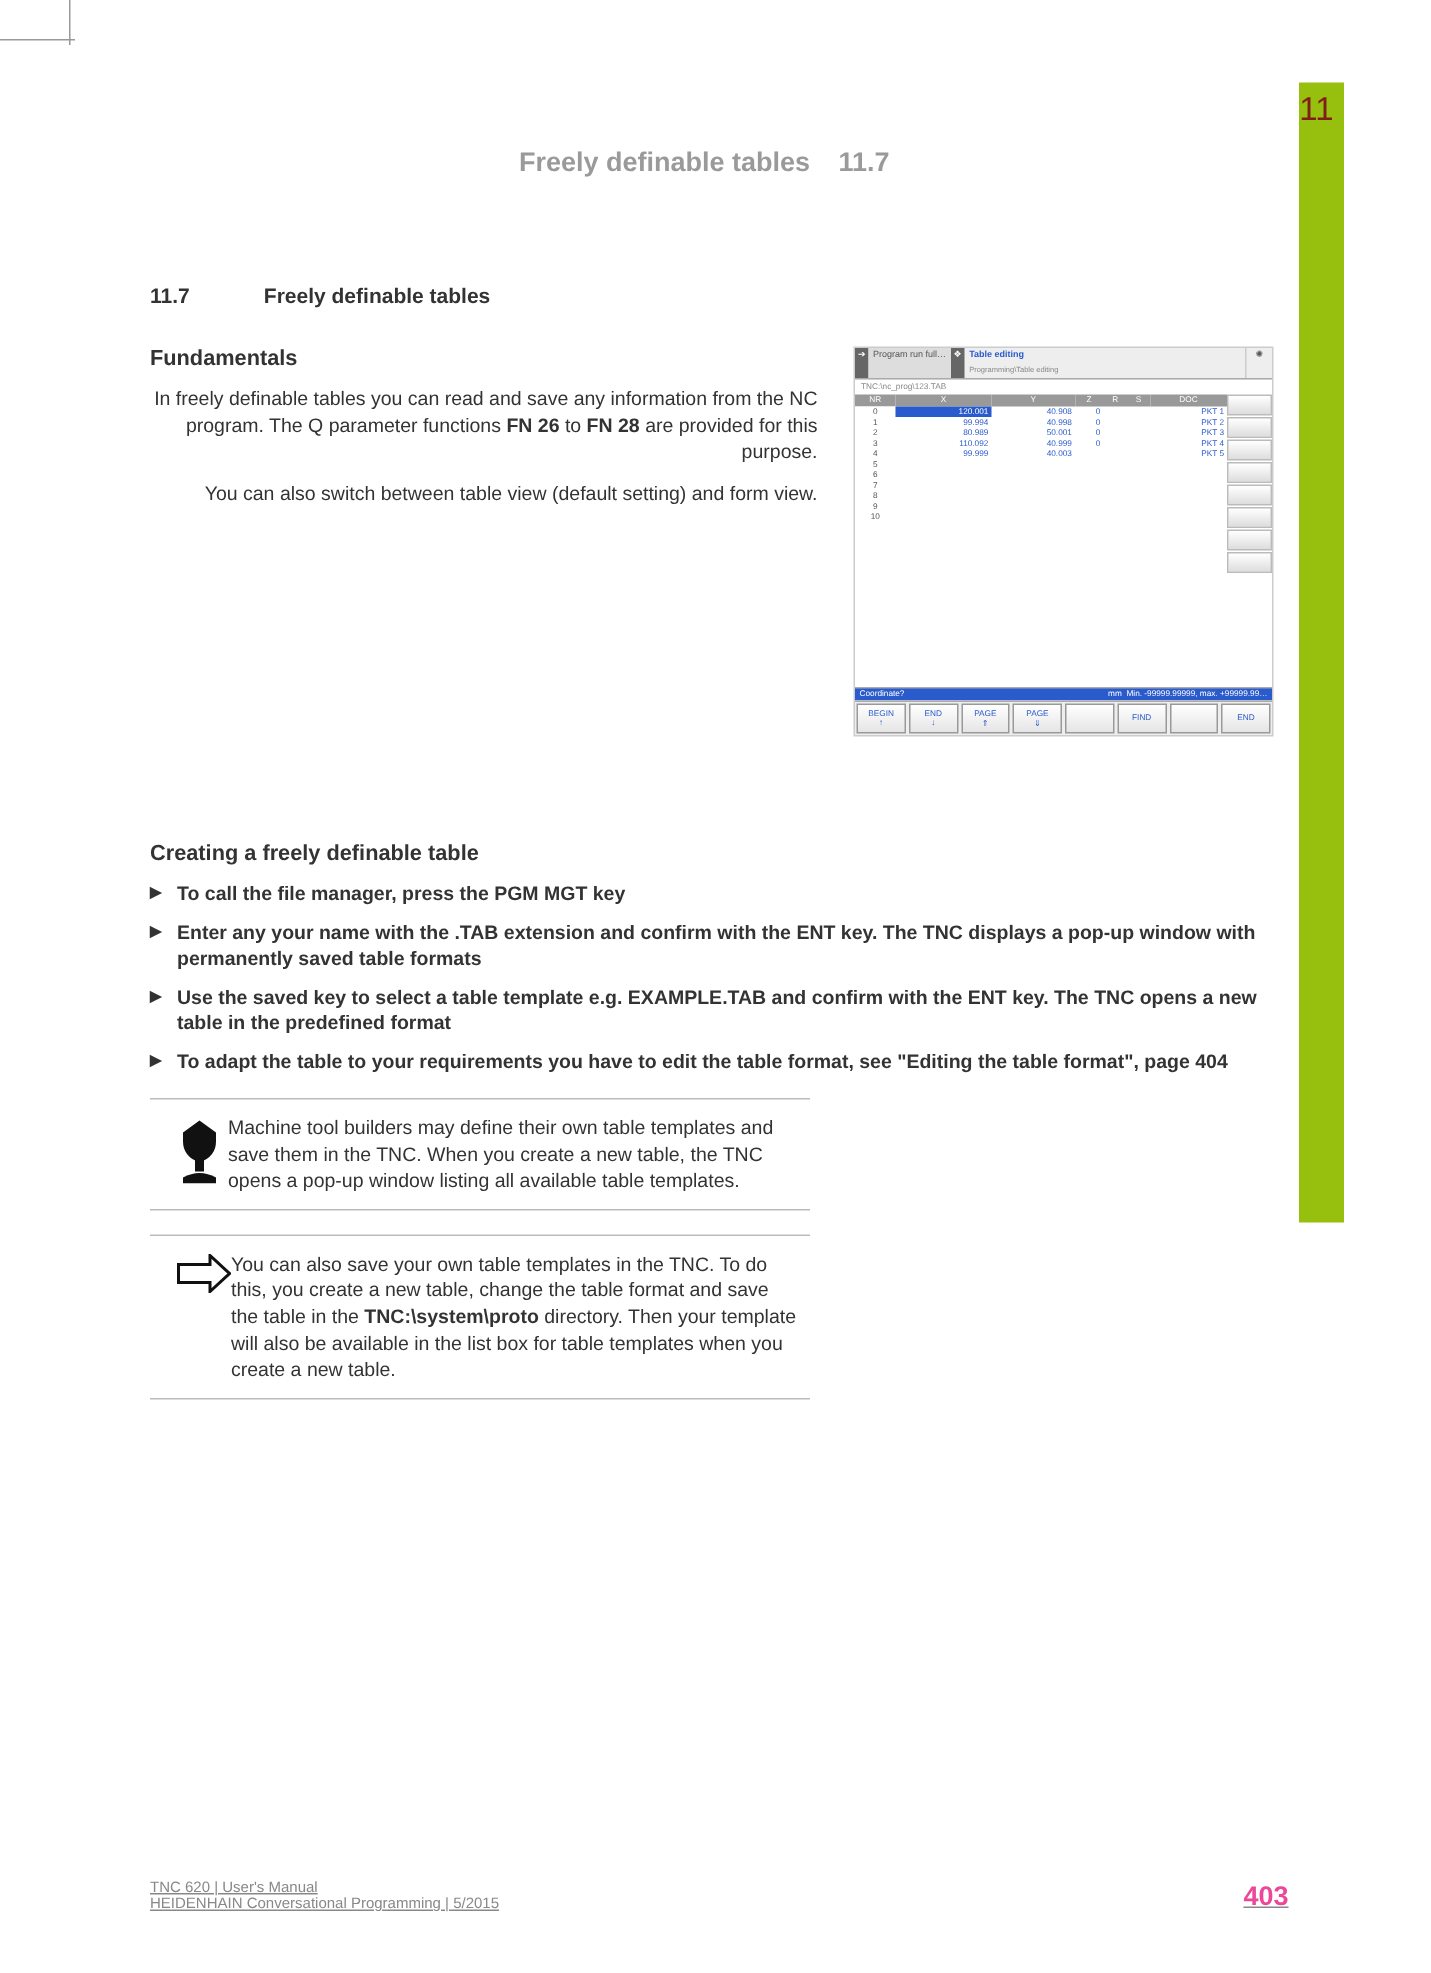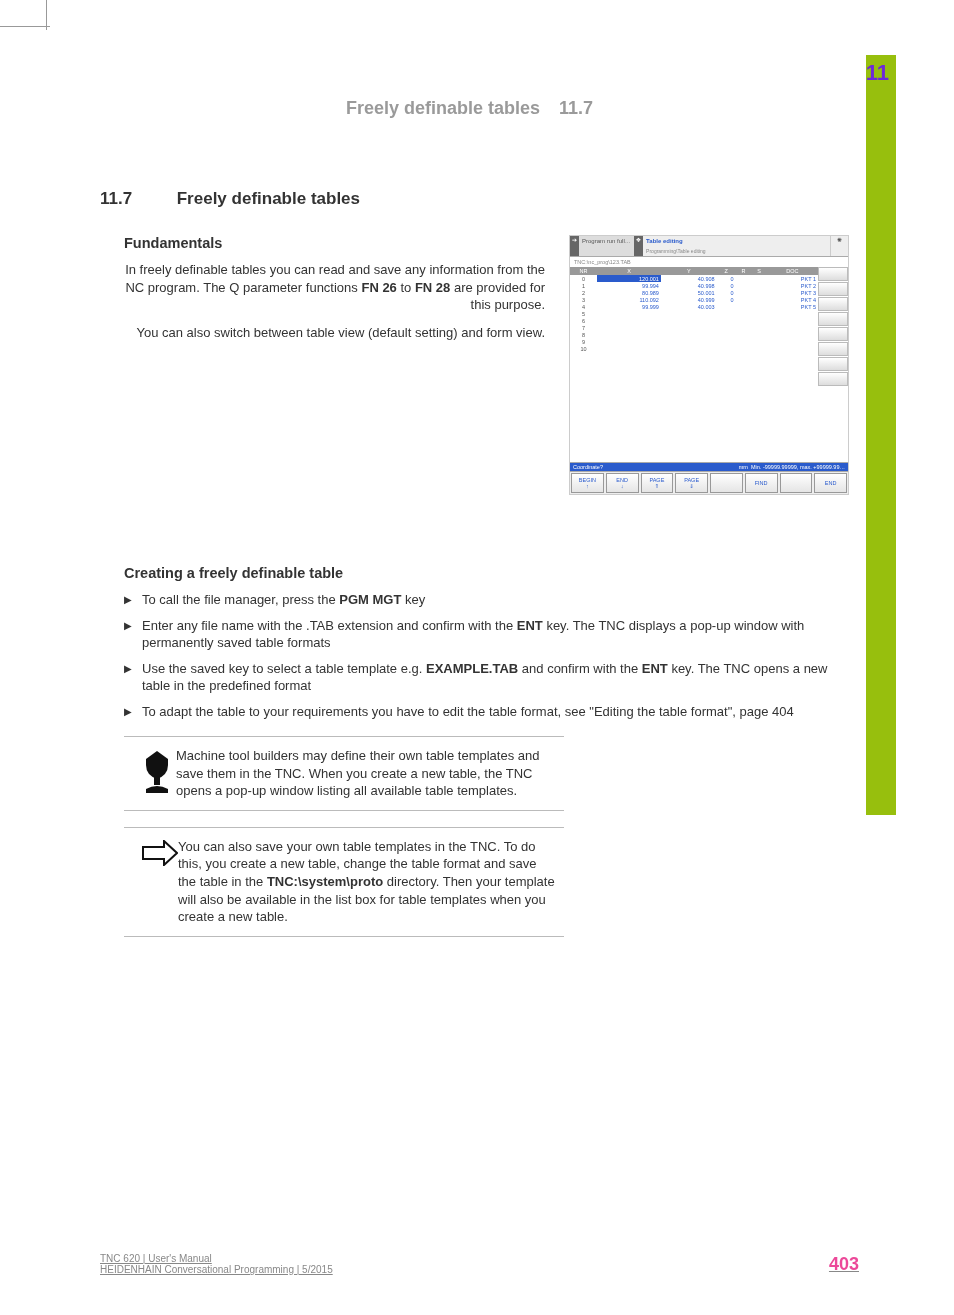--- a/index.html
+++ b/index.html
@@ -19,42 +19,42 @@
     top: 55px;
     right: 58px;
     width: 30px;
     height: 760px;
     background: #97bf0d;
   }
   .chapter-num {
     position: absolute;
     top: 60px;
     right: 65px;
-    color: #6d28d9;
+    color: #7f1d1d;
     font-size: 22px;
-    font-weight: bold;
+    font-weight: normal;
   }
   .page { padding: 98px 95px 40px 100px; }
   .running-head {
     text-align: center;
     color: #9a9a9a;
     font-size: 18px;
     font-weight: bold;
     margin-bottom: 70px;
     padding-right: 20px;
   }
   .running-head .num { margin-left: 14px; }
-  h1 { font-size: 17px; font-weight: bold; margin-bottom: 26px; }
+  h1 { font-size: 14px; font-weight: bold; margin-bottom: 26px; }
   h1 .sec-num { display: inline-block; width: 72px; }
   h2 { font-size: 14.5px; font-weight: bold; margin-bottom: 10px; }
   .two-col { display: flex; gap: 24px; }
   .left-col { flex: 0 0 445px; }
   .left-col p { margin-bottom: 10px; line-height: 1.35; text-align: right; }
-  .section { margin-bottom: 34px; margin-left: 24px; }
-  ul.steps { list-style: none; padding-left: 0; }
+  .section { margin-bottom: 34px; }
+  ul.steps { list-style: none; padding-left: 0; font-weight: bold; }
   ul.steps li { position: relative; padding-left: 18px; margin-bottom: 8px; line-height: 1.35; }
   ul.steps li::before { content: "▶"; position: absolute; left: 0; color: #333; font-size: 10px; top: 2px;}
   .note-box {
     display: flex;
     border-top: 1px solid #bbb;
     border-bottom: 1px solid #bbb;
     width: 440px;
     padding: 10px 8px 10px 18px;
     margin-top: 16px;
     line-height: 1.35;
@@ -301,21 +301,21 @@
     </div>
   </div>
 
   <div style="height:70px"></div>
 
   <div class="left-col">
     <div class="section">
       <h2>Creating a freely definable table</h2>
       <ul class="steps">
         <li><span>To call the file manager, press the </span><b>PGM MGT</b><span> key</span></li>
-        <li><span>Enter any file name with the .TAB extension and confirm with the </span><b>ENT</b><span> key. The TNC displays a pop-up window with permanently saved table formats</span></li>
+        <li><span>Enter any your name with the .TAB extension and confirm with the </span><b>ENT</b><span> key. The TNC displays a pop-up window with permanently saved table formats</span></li>
         <li><span>Use the saved key to select a table template e.g. </span><b>EXAMPLE.TAB</b><span> and confirm with the </span><b>ENT</b><span> key. The TNC opens a new table in the predefined format</span></li>
         <li>To adapt the table to your requirements you have to edit the table format, see "Editing the table format", page 404</li>
       </ul>
 
       <div class="note-box">
         <div class="note-icon">
           <svg width="30" height="44" viewBox="0 0 30 44">
               <path d="M15 2 L26 10 L26 16 Q26 26 15 30 Q4 26 4 16 L4 10 Z" fill="#111"></path>
               <rect x="12" y="28" width="6" height="8" fill="#111"></rect>
               <path d="M4 40 Q15 34 26 40 L26 44 L4 44 Z" fill="#111"></path>

